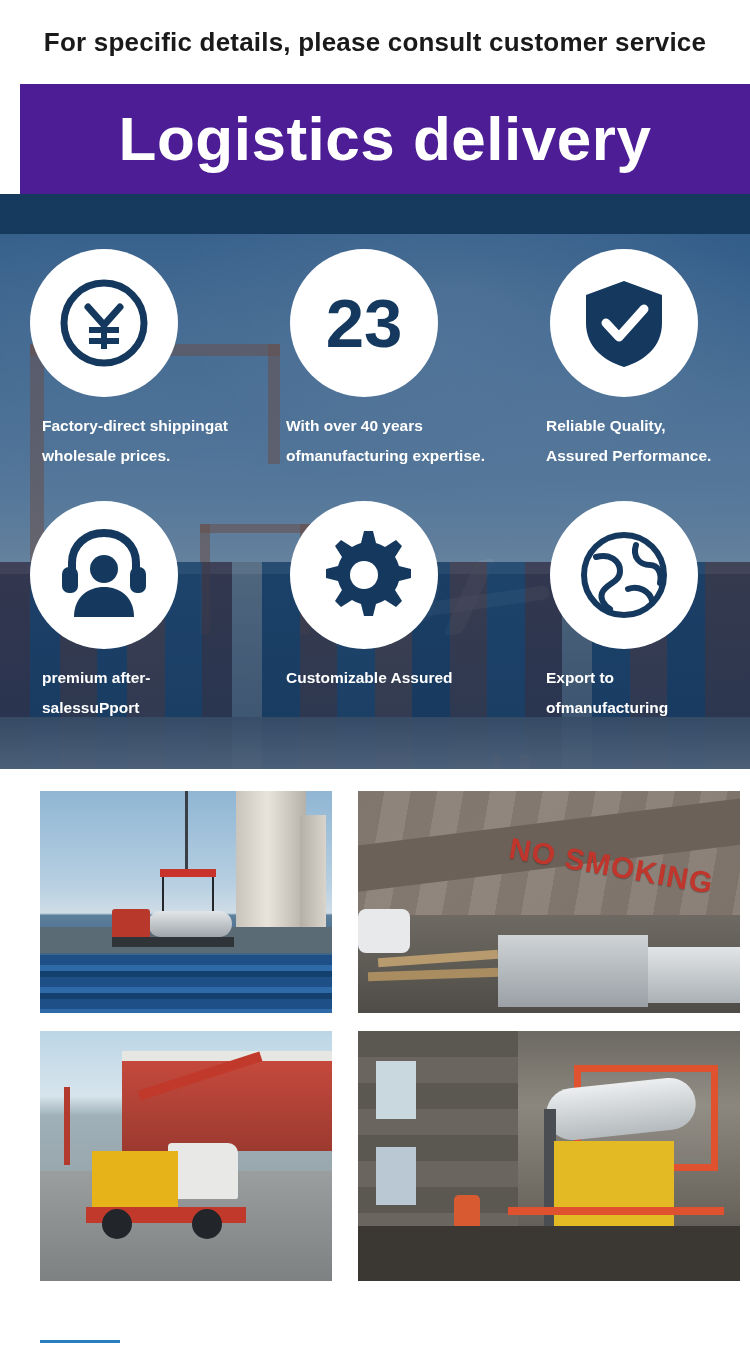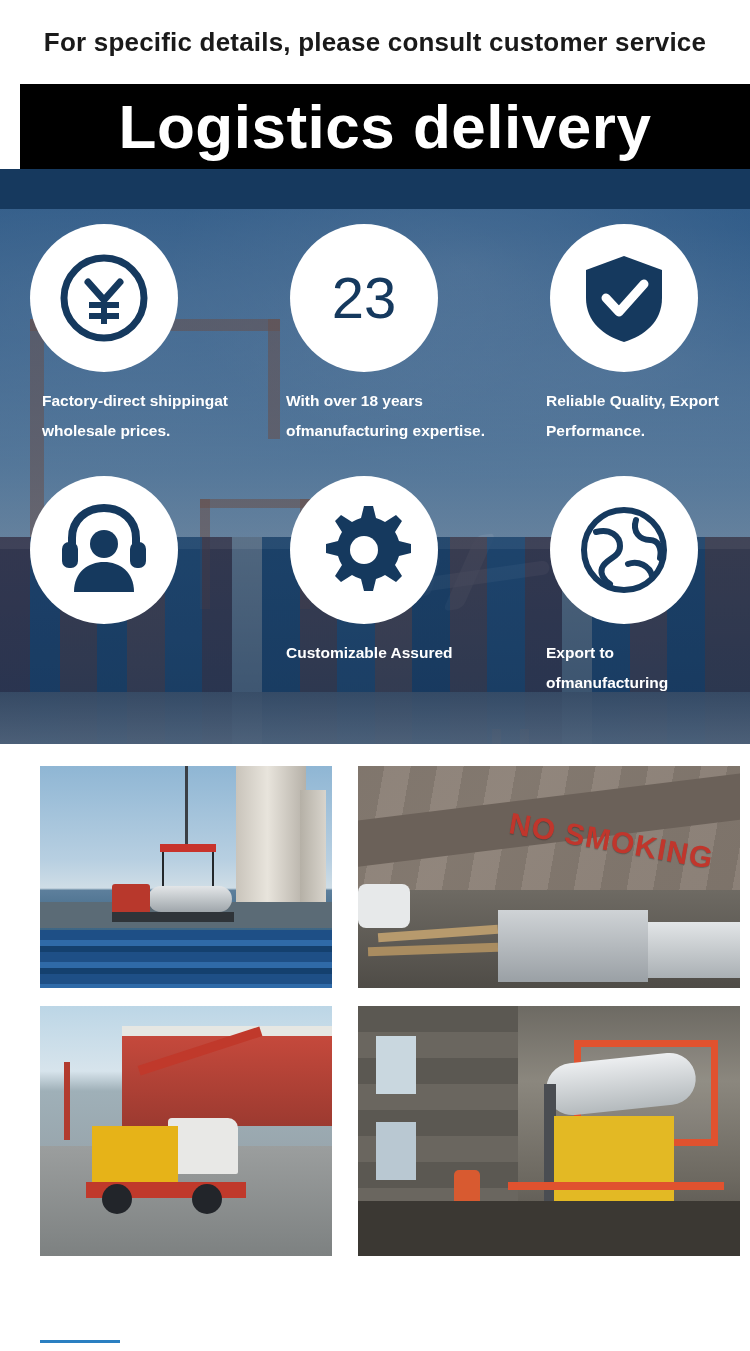--- a/index.html
+++ b/index.html
@@ -25,22 +25,22 @@
   }
   .topbar .headline {
     font-size: 26px;
     font-weight: bold;
     color: #1a1a1a;
     letter-spacing: .2px;
   }
 
   
   .titleband {
-    height: 85px;
-    background: #000000;
+    height: 110px;
+    background: #4c1d95;
     display: flex;
     align-items: center;
     justify-content: center;
     margin-left: 20px;
   }
   .titleband .title {
     color: #ffffff;
     font-size: 62px;
     font-weight: bold;
     line-height: 1;
@@ -167,22 +167,22 @@
     display: flex;
     align-items: center;
     justify-content: center;
     color: #15395e;
   }
   .cell.c-1 .circle, .cell.c-4 .circle { margin-left: 8px; }
   .cell.c-2 .circle, .cell.c-5 .circle { margin-left: 30px; }
   .cell.c-3 .circle, .cell.c-6 .circle { margin-left: 52px; }
 
   .circle .num {
-    font-size: 58px;
-    font-weight: normal;
+    font-size: 69px;
+    font-weight: bold;
     color: #15395e;
     line-height: 1;
   }
   .circle svg { display: block; }
 
   .caption {
     margin-top: 14px;
     color: #ffffff;
     font-size: 15.5px;
     font-weight: bold;
@@ -362,43 +362,44 @@
           <rect x="45" y="50" width="6" height="24" fill="#15395e"></rect>
         </svg>
       </div>
       <div class="caption">Factory-direct shippingat wholesale prices.</div>
     </div>
 
     <div class="cell c-2">
       <div class="circle">
         <span class="num">23</span>
       </div>
-      <div class="caption">With over 18 years ofmanufacturing expertise.</div>
+      <div class="caption">With over 40 years ofmanufacturing expertise.</div>
     </div>
 
     <div class="cell c-3">
       <div class="circle">
         <svg width="92" height="96" viewBox="0 0 92 96" aria-hidden="true">
           <path d="M46 6 L84 20 V48 C84 72 66 86 46 92 C26 86 8 72 8 48 V20 Z" fill="#15395e"></path>
           <path d="M28 48 L41 62 L66 34" fill="none" stroke="#ffffff" stroke-width="9" stroke-linecap="round" stroke-linejoin="round"></path>
         </svg>
       </div>
-      <div class="caption">Reliable Quality, Export Performance.</div>
+      <div class="caption">Reliable Quality, Assured Performance.</div>
     </div>
 
     <div class="cell c-4">
       <div class="circle">
         <svg width="100" height="92" viewBox="0 0 100 92" aria-hidden="true">
           <path d="M18 42 V34 C18 16 32 4 50 4 C68 4 82 16 82 34 V42" fill="none" stroke="#15395e" stroke-width="8"></path>
           <rect x="8" y="38" width="16" height="26" rx="7" fill="#15395e"></rect>
           <rect x="76" y="38" width="16" height="26" rx="7" fill="#15395e"></rect>
           <circle cx="50" cy="40" r="14" fill="#15395e"></circle>
           <path d="M20 88 C20 68 34 58 50 58 C66 58 80 68 80 88 Z" fill="#15395e"></path>
         </svg>
       </div>
+      <div class="caption">premium after-salessuPport</div>
     </div>
 
     <div class="cell c-5">
       <div class="circle">
         <svg width="96" height="96" viewBox="0 0 96 96" aria-hidden="true">
           <path fill="#15395e" d="M48 4 l9 0 3 12 a34 34 0 0 1 9 4 l11-7 6 6 -7 11 a34 34 0 0 1 4 9 l12 3 0 9 -12 3 a34 34 0 0 1-4 9 l7 11 -6 6 -11-7 a34 34 0 0 1-9 4 l-3 12 -9 0 -3-12 a34 34 0 0 1-9-4 l-11 7 -6-6 7-11 a34 34 0 0 1-4-9 l-12-3 0-9 12-3 a34 34 0 0 1 4-9 l-7-11 6-6 11 7 a34 34 0 0 1 9-4 z"></path>
           <circle cx="48" cy="48" r="14" fill="#ffffff"></circle>
         </svg>
       </div>
       <div class="caption">Customizable Assured</div>

